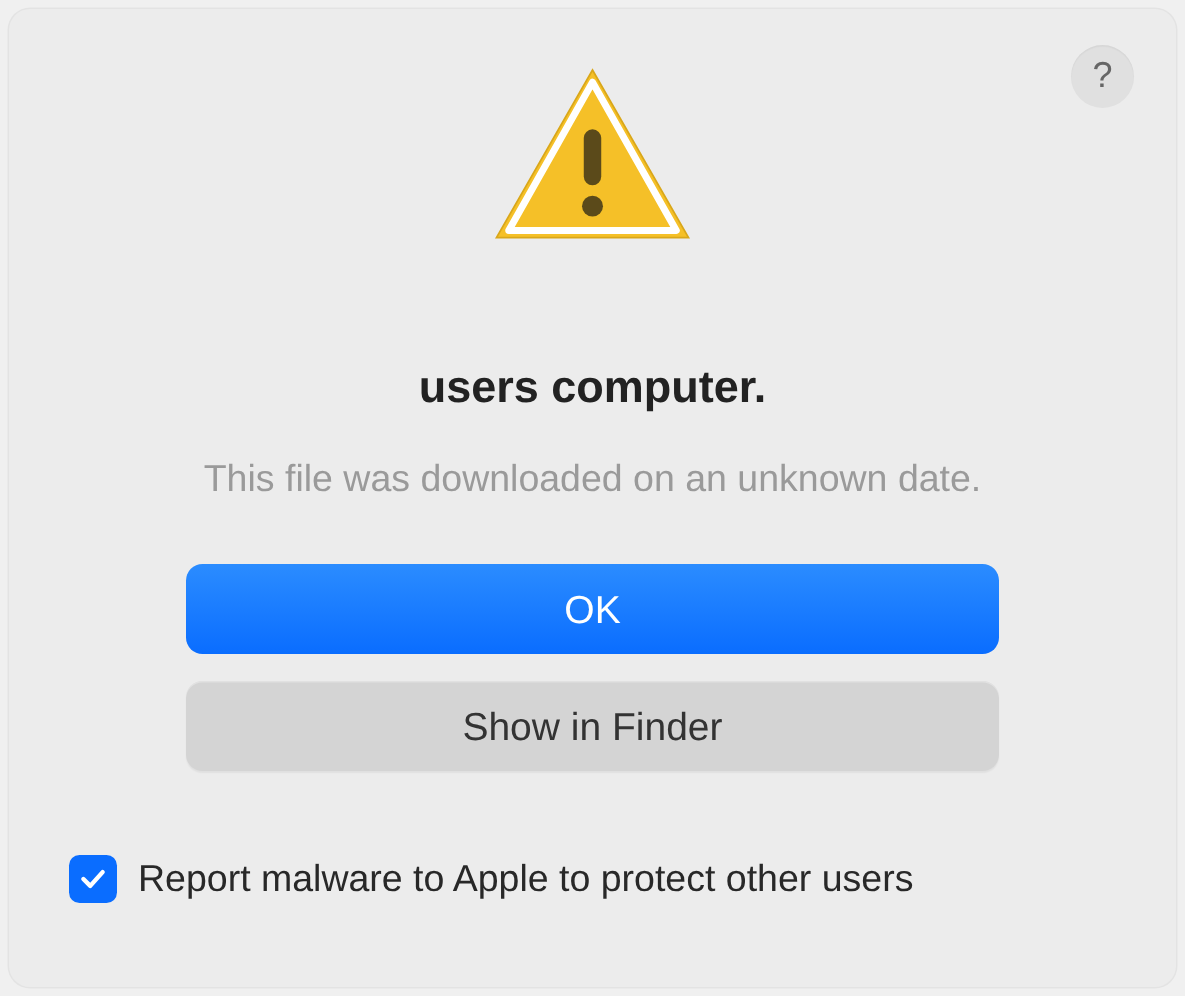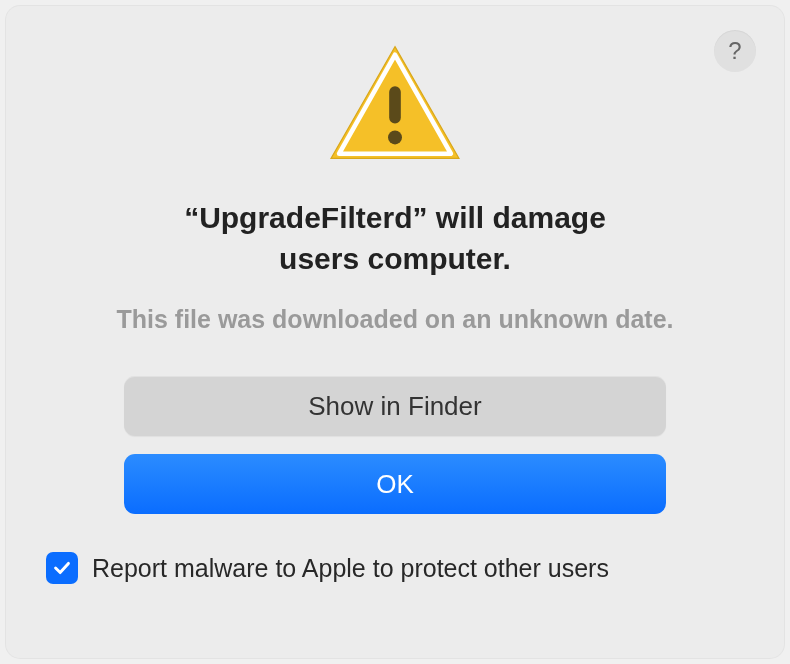--- a/index.html
+++ b/index.html
@@ -61,21 +61,21 @@
       font-size: 30px;
       font-weight: 700;
       color: #222;
       text-align: center;
       line-height: 1.35;
       margin: 10px 20px 0 20px;
     }
     
     .subtitle {
       font-size: 25px;
-      font-weight: 700;
+      font-weight: 400;
       color: #9a9a9a;
       text-align: center;
       margin-top: 26px;
       margin-bottom: 42px;
     }
     
     .buttons {
       display: flex;
       flex-direction: column;
       gap: 18px;
@@ -102,21 +102,21 @@
     .btn-secondary {
       background: #d4d4d4;
       color: #333;
       box-shadow: inset 0 1px 0 rgba(255,255,255,0.3), 0 1px 1px rgba(0,0,0,0.05);
     }
     
     .checkbox-row {
       display: flex;
       align-items: center;
       gap: 14px;
-      margin-top: 38px;
+      margin-top: 56px;
       padding-left: 2px;
     }
     
     .checkbox {
       width: 32px;
       height: 32px;
       border-radius: 7px;
       background: #0a6dff;
       display: flex;
       align-items: center;
@@ -148,32 +148,32 @@
   <div class="warning-icon">
     <svg viewBox="0 0 120 110" width="140" height="128">
       <path d="M 60 4 L 115 100 L 5 100 Z" fill="#f5c028" stroke="#d9a71a" stroke-width="1"></path>
       <path d="M 60 11 L 108 96 L 12 96 Z" fill="none" stroke="#ffffff" stroke-width="4" stroke-linejoin="round"></path>
       <rect x="55" y="38" width="10" height="32" rx="5" fill="#5b4a1a"></rect>
       <circle cx="60" cy="82" r="6" fill="#5b4a1a"></circle>
     </svg>
   </div>
 
   <div class="title">
-    <span>“UpgradeFilterd” will damage</span><br>
+    <br>
     <span>users computer.</span>
   </div>
 
   <div class="subtitle">This file was downloaded on an unknown date.</div>
 
   <div class="buttons">
+    <button class="btn btn-primary">
+      <span>OK</span>
+    </button>
     <button class="btn btn-secondary">
       <span>Show in Finder</span>
-    </button>
-    <button class="btn btn-primary">
-      <span>OK</span>
     </button>
   </div>
 
   <div class="checkbox-row">
     <div class="checkbox">
       <svg viewBox="0 0 24 24">
         <path d="M 5 12 L 10 17 L 19 7" stroke="#ffffff" stroke-width="3.2" fill="none" stroke-linecap="round" stroke-linejoin="round"></path>
       </svg>
     </div>
     <label class="checkbox-label">Report malware to Apple to protect other users</label>

